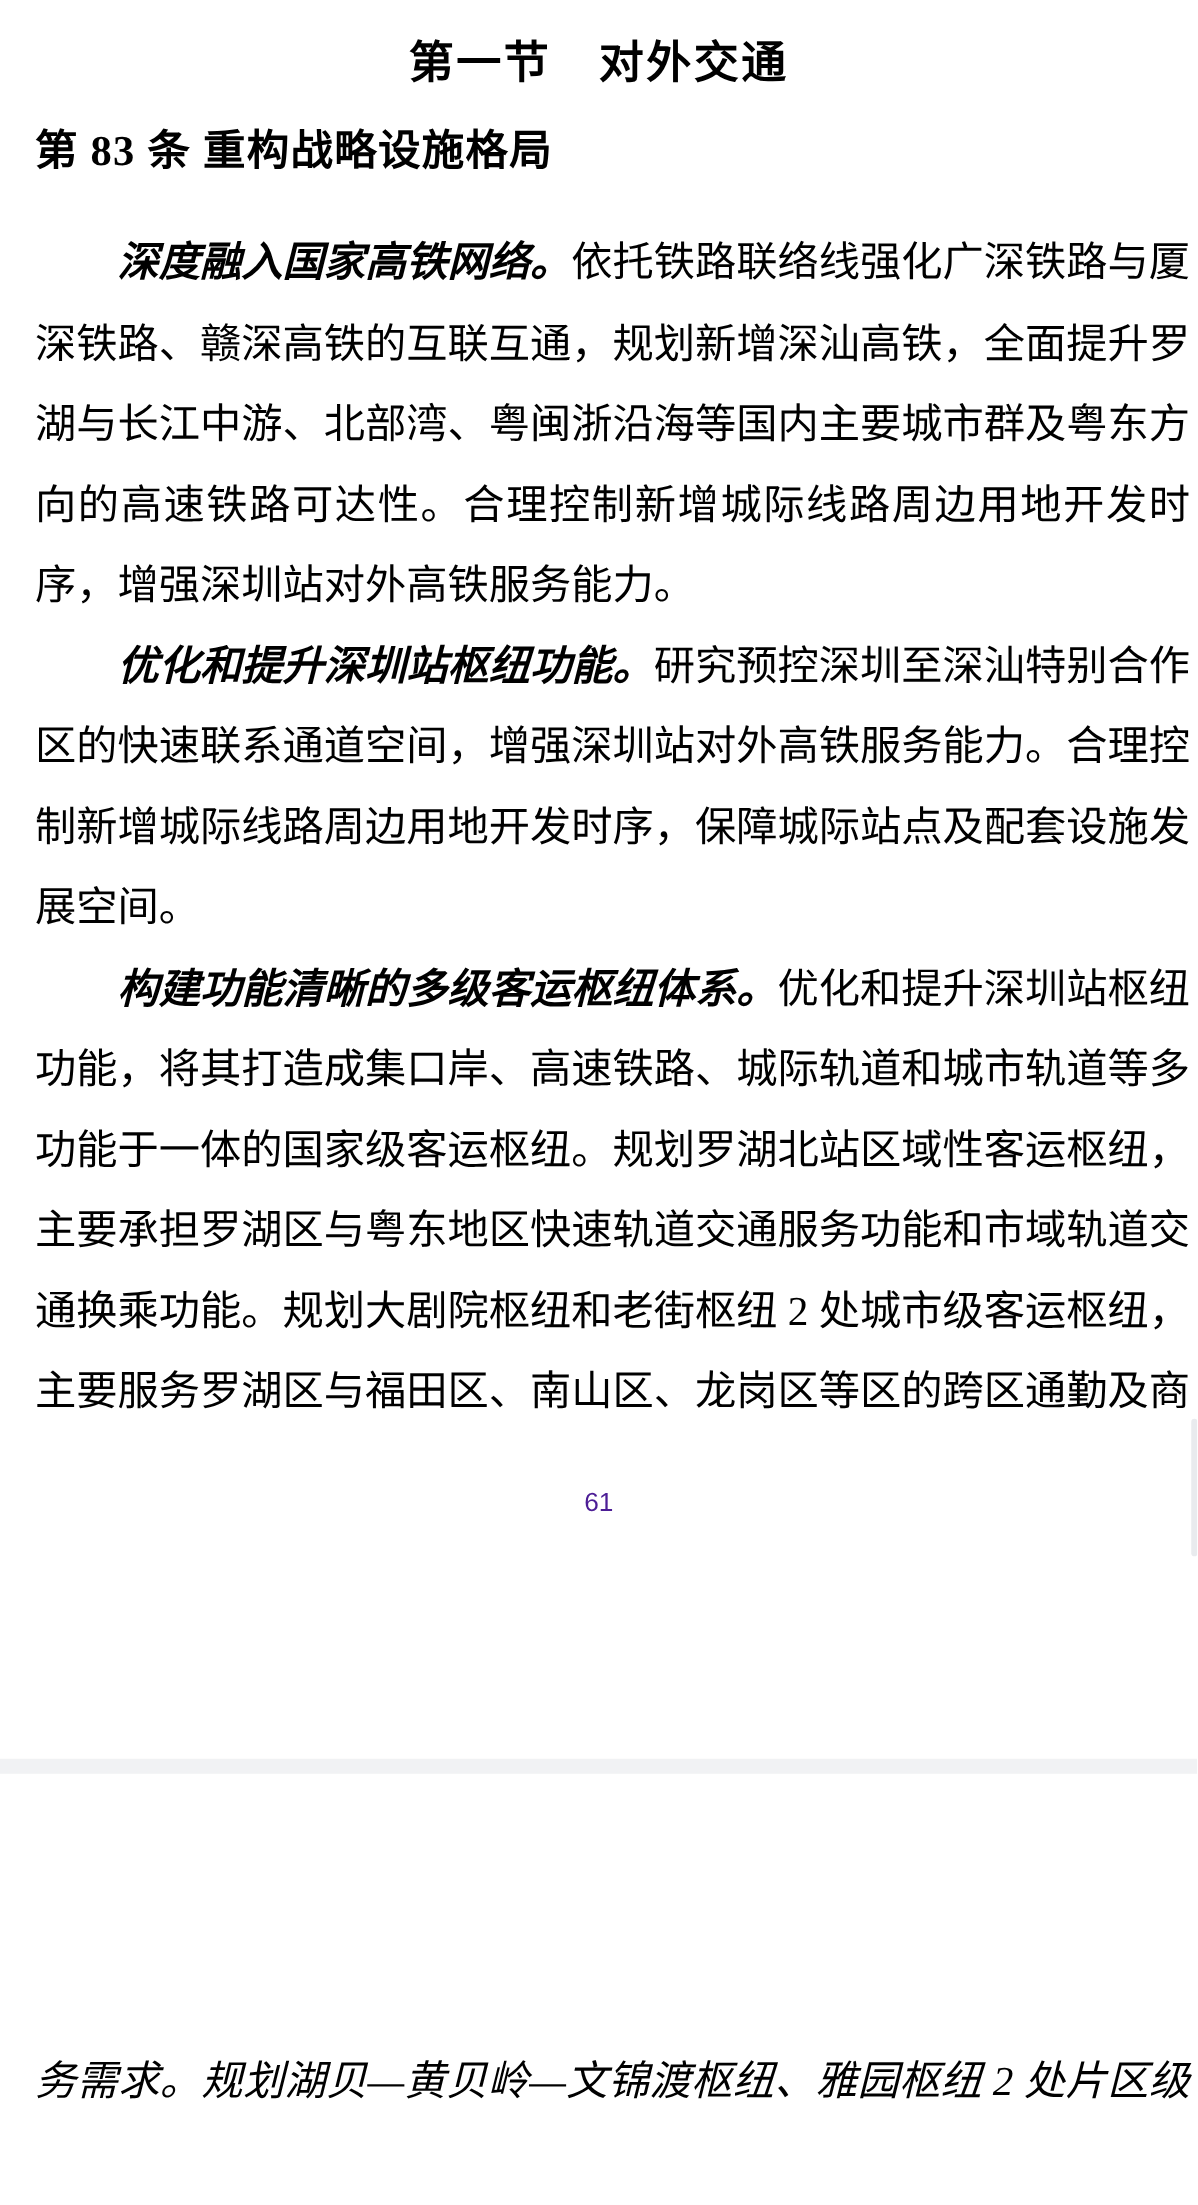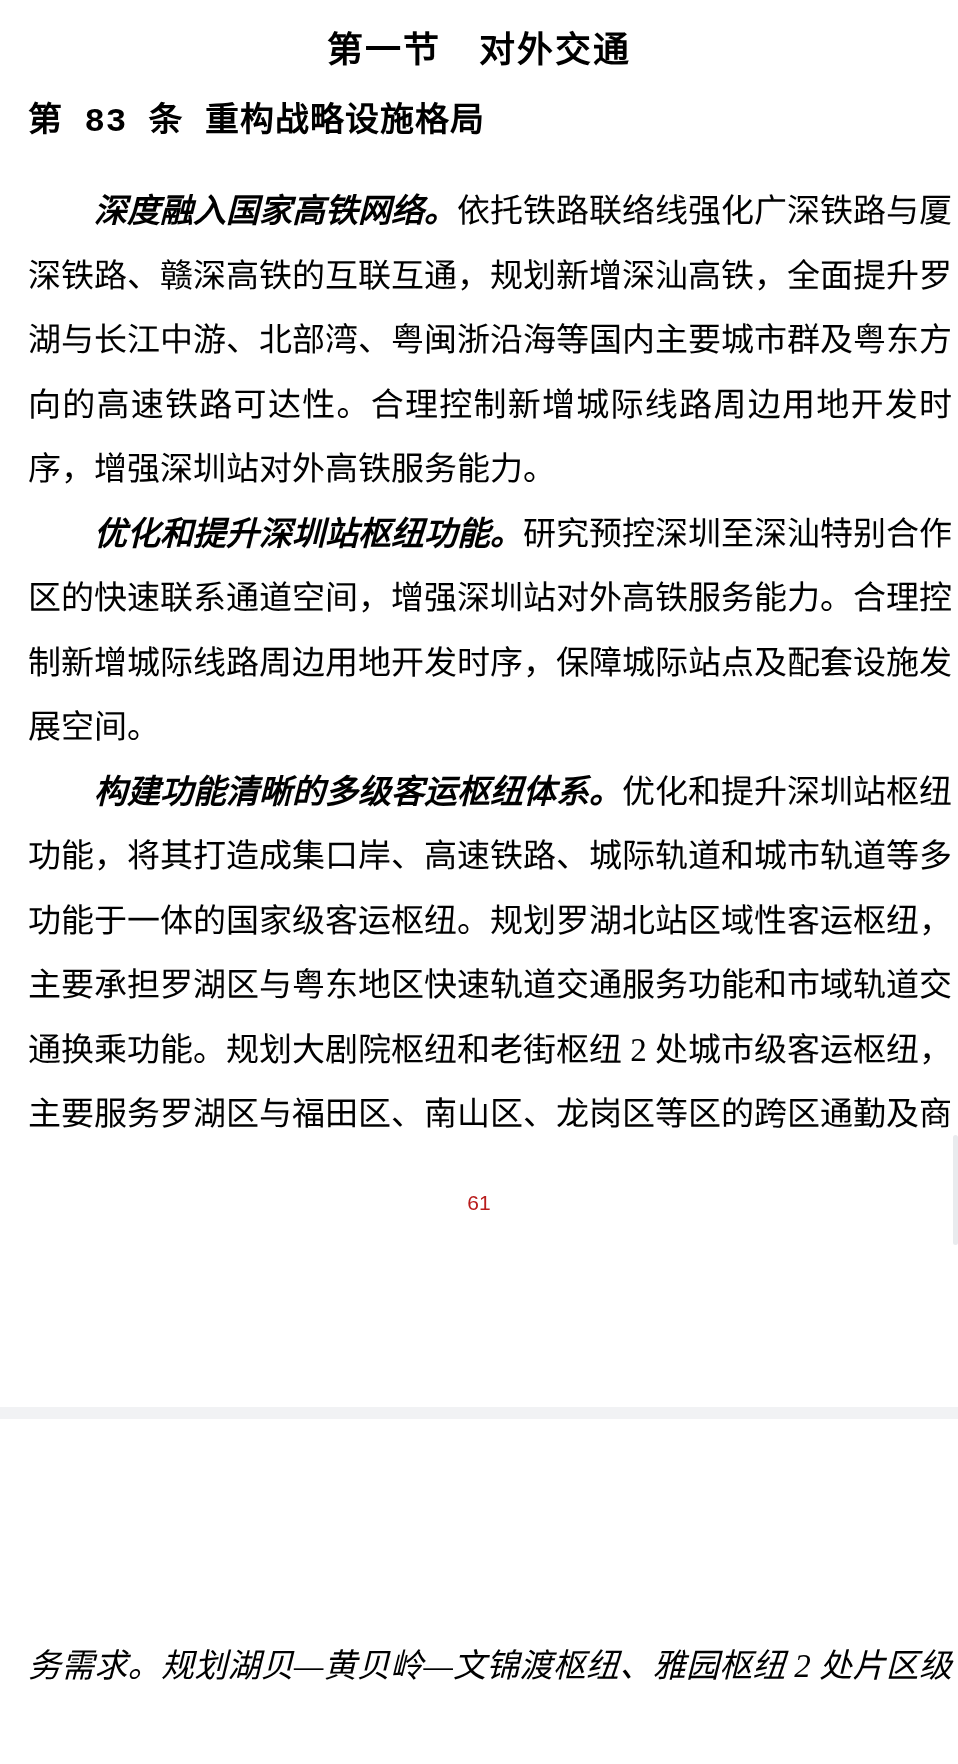--- a/index.html
+++ b/index.html
@@ -22,21 +22,21 @@
     font-weight: 700;
     font-size: 36px;
     line-height: 48px;
     letter-spacing: 2px;
     margin: 0;
   }
   .article-heading {
     position: absolute;
     top: 99px;
     left: 28px;
-    font-family: Liberation Mono, monospace;
+    font-family: Liberation Serif, serif;
     font-weight: 700;
     font-size: 34px;
     line-height: 46px;
     letter-spacing: 1px;
     margin: 0;
   }
   .body-text {
     position: absolute;
     top: 179px;
     left: 28px;
@@ -55,21 +55,21 @@
     font-style: italic;
   }
   .page-number {
     position: absolute;
     top: 1190px;
     left: 0;
     width: 100%;
     text-align: center;
     font-size: 21px;
     line-height: 26px;
-    color: #b91c1c;
+    color: #4c1d95;
     font-family: "Liberation Sans", "DejaVu Sans", sans-serif;
   }
   .page-separator {
     position: absolute;
     top: 1407px;
     left: 0;
     width: 100%;
     height: 12px;
     background: #f1f2f4;
   }

